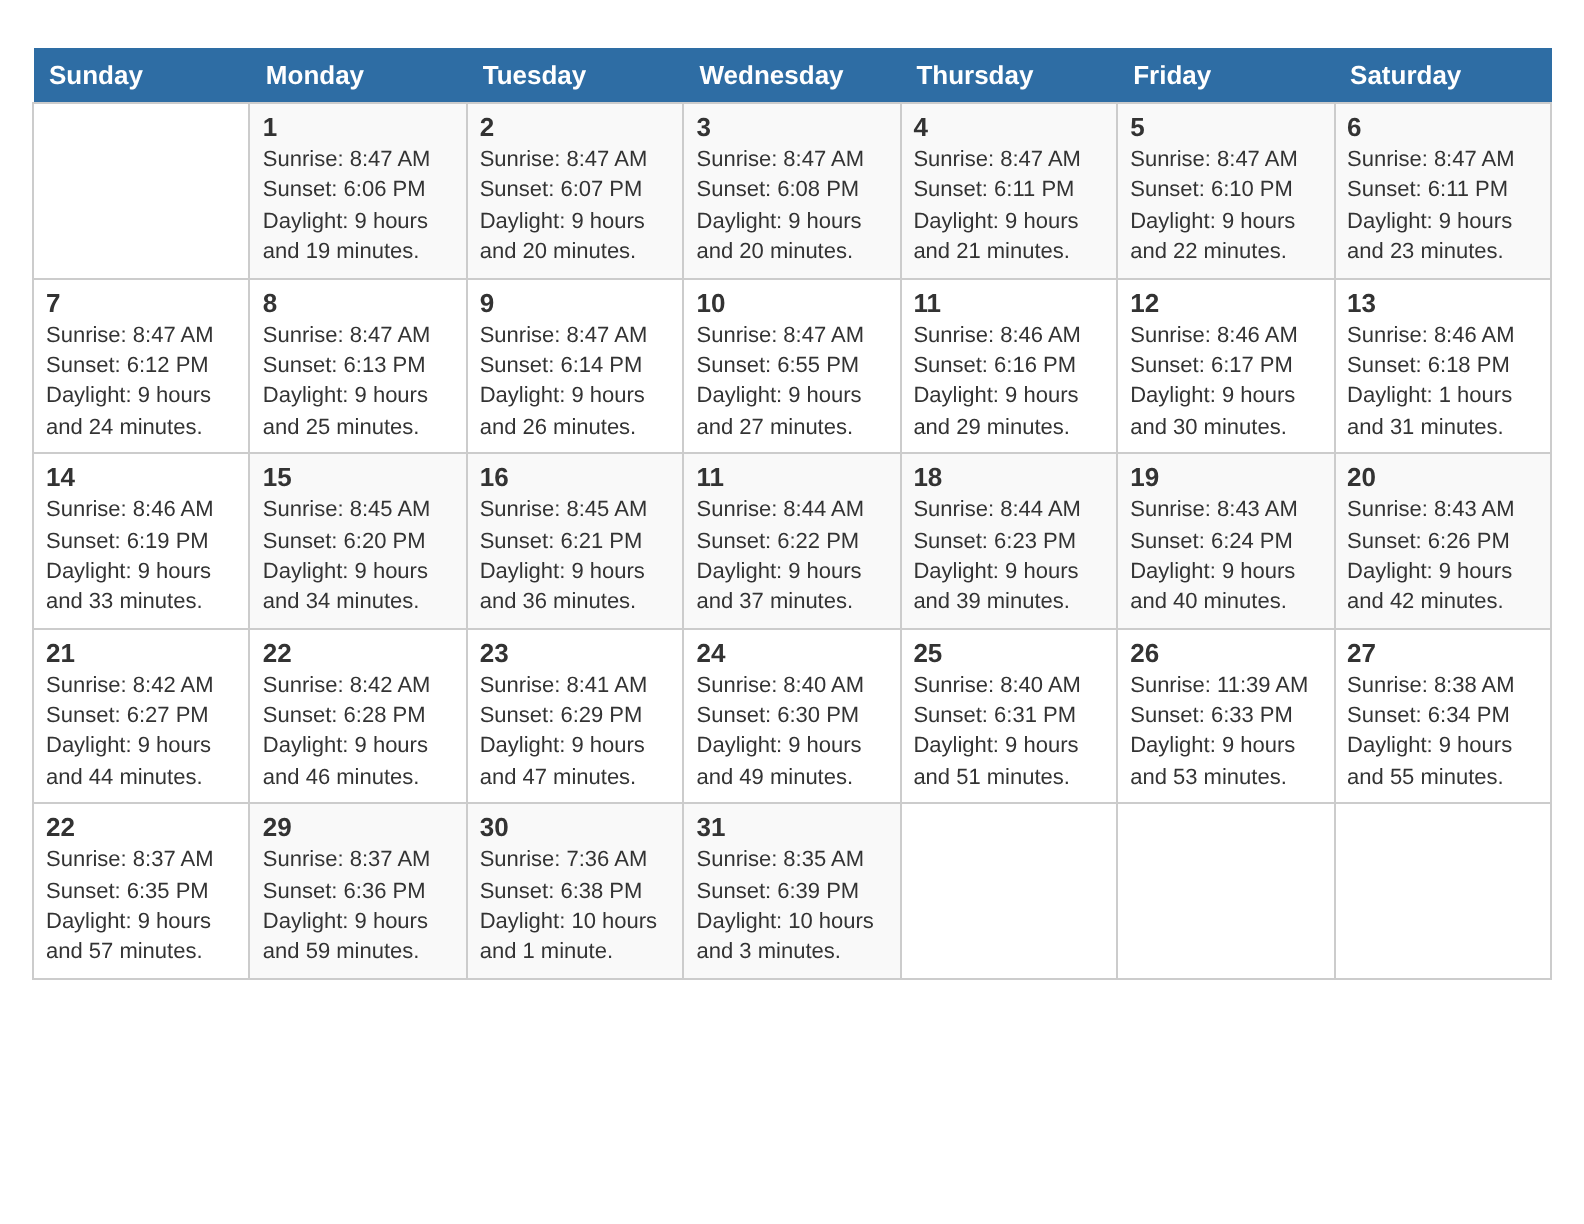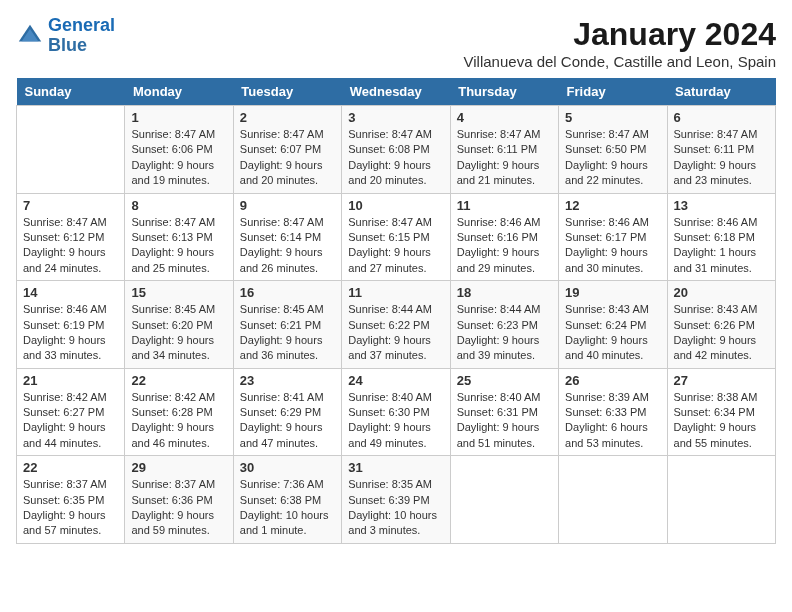--- a/index.html
+++ b/index.html
@@ -84,34 +84,20 @@
       line-height: 1.4;
     }
     .empty-cell {
       background: #fff !important;
     }
   </style>
 </head>
 <body>
 
 <div class="header-area">
-  <div class="logo">
-    <svg class="logo-icon" viewBox="0 0 40 40">
-      <polygon points="20,4 36,28 4,28" fill="#2e6da4"></polygon>
-      <polygon points="20,10 32,28 8,28" fill="#5b9bd5" opacity="0.6"></polygon>
-    </svg>
-    <div class="logo-text">
-      <div><span>General</span></div>
-      <div><span style="color:#2e6da4">Blue</span></div>
-    </div>
-  </div>
-  <div class="title-area">
-    <div class="main-title">January 2024</div>
-    <div class="subtitle">Villanueva del Conde, Castille and Leon, Spain</div>
-  </div>
 </div>
 
 <table>
   <thead>
     <tr>
     <th>Sunday</th>
         <th>Monday</th>
         <th>Tuesday</th>
         <th>Wednesday</th>
         <th>Thursday</th>
@@ -151,21 +137,21 @@
         <div class="cell-content">
           <div>Sunrise: 8:47 AM</div>
           <div>Sunset: 6:11 PM</div>
           <div>Daylight: 9 hours and 21 minutes.</div>
         </div>
         </td>
         <td>
           <span class="day-number">5</span>
         <div class="cell-content">
           <div>Sunrise: 8:47 AM</div>
-          <div>Sunset: 6:50 PM</div>
+          <div>Sunset: 6:10 PM</div>
           <div>Daylight: 9 hours and 22 minutes.</div>
         </div>
         </td>
         <td>
           <span class="day-number">6</span>
         <div class="cell-content">
           <div>Sunrise: 8:47 AM</div>
           <div>Sunset: 6:11 PM</div>
           <div>Daylight: 9 hours and 23 minutes.</div>
         </div>
@@ -193,21 +179,21 @@
         <div class="cell-content">
           <div>Sunrise: 8:47 AM</div>
           <div>Sunset: 6:14 PM</div>
           <div>Daylight: 9 hours and 26 minutes.</div>
         </div>
         </td>
         <td>
           <span class="day-number">10</span>
         <div class="cell-content">
           <div>Sunrise: 8:47 AM</div>
-          <div>Sunset: 6:15 PM</div>
+          <div>Sunset: 6:55 PM</div>
           <div>Daylight: 9 hours and 27 minutes.</div>
         </div>
         </td>
         <td>
           <span class="day-number">11</span>
         <div class="cell-content">
           <div>Sunrise: 8:46 AM</div>
           <div>Sunset: 6:16 PM</div>
           <div>Daylight: 9 hours and 29 minutes.</div>
         </div>
@@ -324,23 +310,23 @@
           <span class="day-number">25</span>
         <div class="cell-content">
           <div>Sunrise: 8:40 AM</div>
           <div>Sunset: 6:31 PM</div>
           <div>Daylight: 9 hours and 51 minutes.</div>
         </div>
         </td>
         <td>
           <span class="day-number">26</span>
         <div class="cell-content">
-          <div>Sunrise: 8:39 AM</div>
+          <div>Sunrise: 11:39 AM</div>
           <div>Sunset: 6:33 PM</div>
-          <div>Daylight: 6 hours and 53 minutes.</div>
+          <div>Daylight: 9 hours and 53 minutes.</div>
         </div>
         </td>
         <td>
           <span class="day-number">27</span>
         <div class="cell-content">
           <div>Sunrise: 8:38 AM</div>
           <div>Sunset: 6:34 PM</div>
           <div>Daylight: 9 hours and 55 minutes.</div>
         </div>
         </td>

